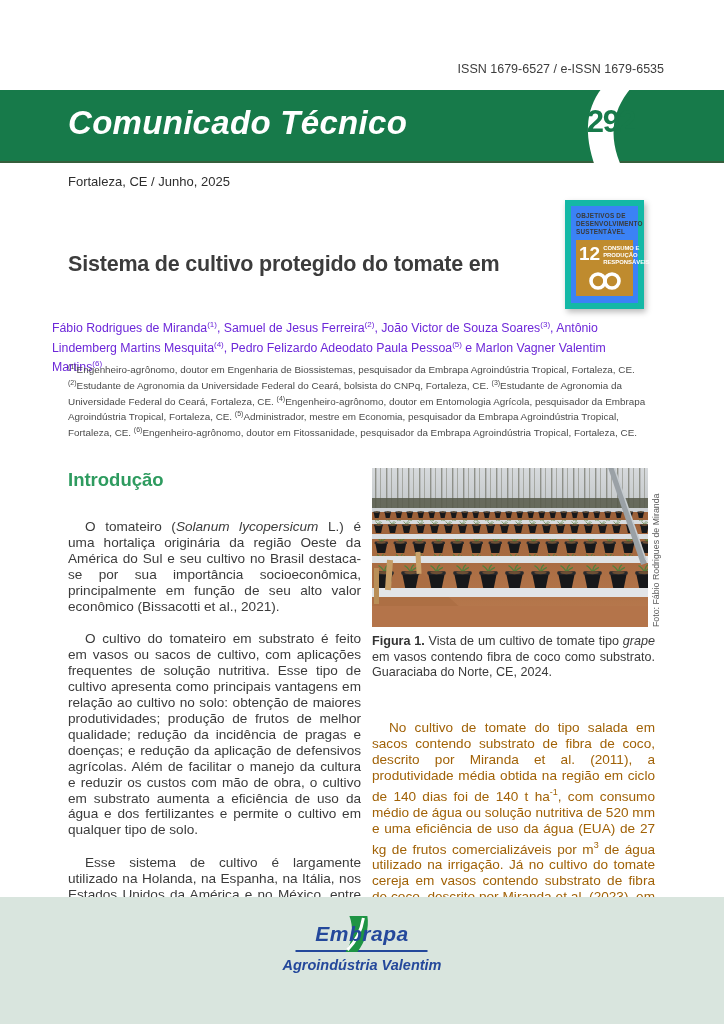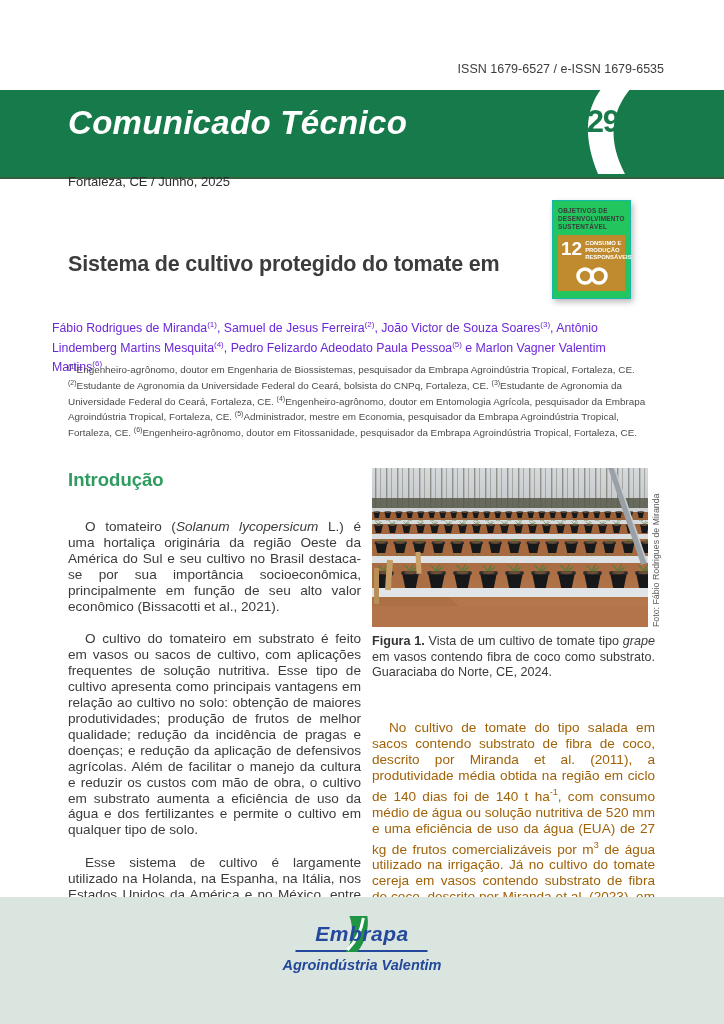--- a/index.html
+++ b/index.html
@@ -4,39 +4,39 @@
 <style>
   * { margin:0; padding:0; box-sizing:border-box; }
   html,body { background:#ffffff; }
   .page {
     position:relative; width:724px; height:1024px; background:#ffffff;
     font-family:"Liberation Sans", sans-serif; overflow:hidden; color:#3b3b3b;
   }
   
   .issn { position:absolute; top:62px; right:60px; font-size:12.5px; color:#3d3d3d; }
   .banner {
-    position:absolute; top:90px; left:0; width:724px; height:89px;
+    position:absolute; top:90px; left:0; width:724px; height:73px;
     background:#177A4A; border-bottom:2px solid rgba(84,66,44,.5);
   }
   .banner-title {
     position:absolute; left:68px; top:14px; font-size:33px; font-weight:bold;
     font-style:italic; color:#ffffff; letter-spacing:.3px;
   }
   .issue-badge { position:absolute; left:571px; top:-2px; width:82px; height:86px; }
   .issue-badge svg { position:absolute; left:0; top:0; }
   .issue-number {
     position:absolute; left:13px; top:16px; width:54px; text-align:center;
     font-size:31px; font-weight:bold; letter-spacing:-1px; color:#177A4A;
   }
   .dateline { position:absolute; top:174px; left:68px; font-size:13px; color:#2e2e2e; }
 
   
   .sdg {
-    position:absolute; left:552px; top:200px; width:79px; background:#22c55e;
-    border:1px solid #14b8a6; box-shadow:2px 3px 6px rgba(0,0,0,.28); padding:6px 5px 7px;
+    position:absolute; left:565px; top:200px; width:79px; background:#3b82f6;
+    border:6px solid #14b8a6; box-shadow:2px 3px 6px rgba(0,0,0,.28); padding:6px 5px 7px;
   }
   .sdg-header { font-size:6.4px; font-weight:bold; color:#3a3a3a; line-height:7.8px; letter-spacing:.2px; }
   .sdg-box { margin-top:5px; background:#BF8B2E; color:#ffffff; padding:4px 3px 5px; }
   .sdg-top { display:flex; align-items:flex-start; }
   .sdg-num { font-size:19px; font-weight:bold; line-height:19px; margin-right:3px; }
   .sdg-label { font-size:5.9px; font-weight:bold; line-height:7px; padding-top:1px; }
   .sdg-infinity { display:block; margin:5px auto 0; }
 
   
   .title {

